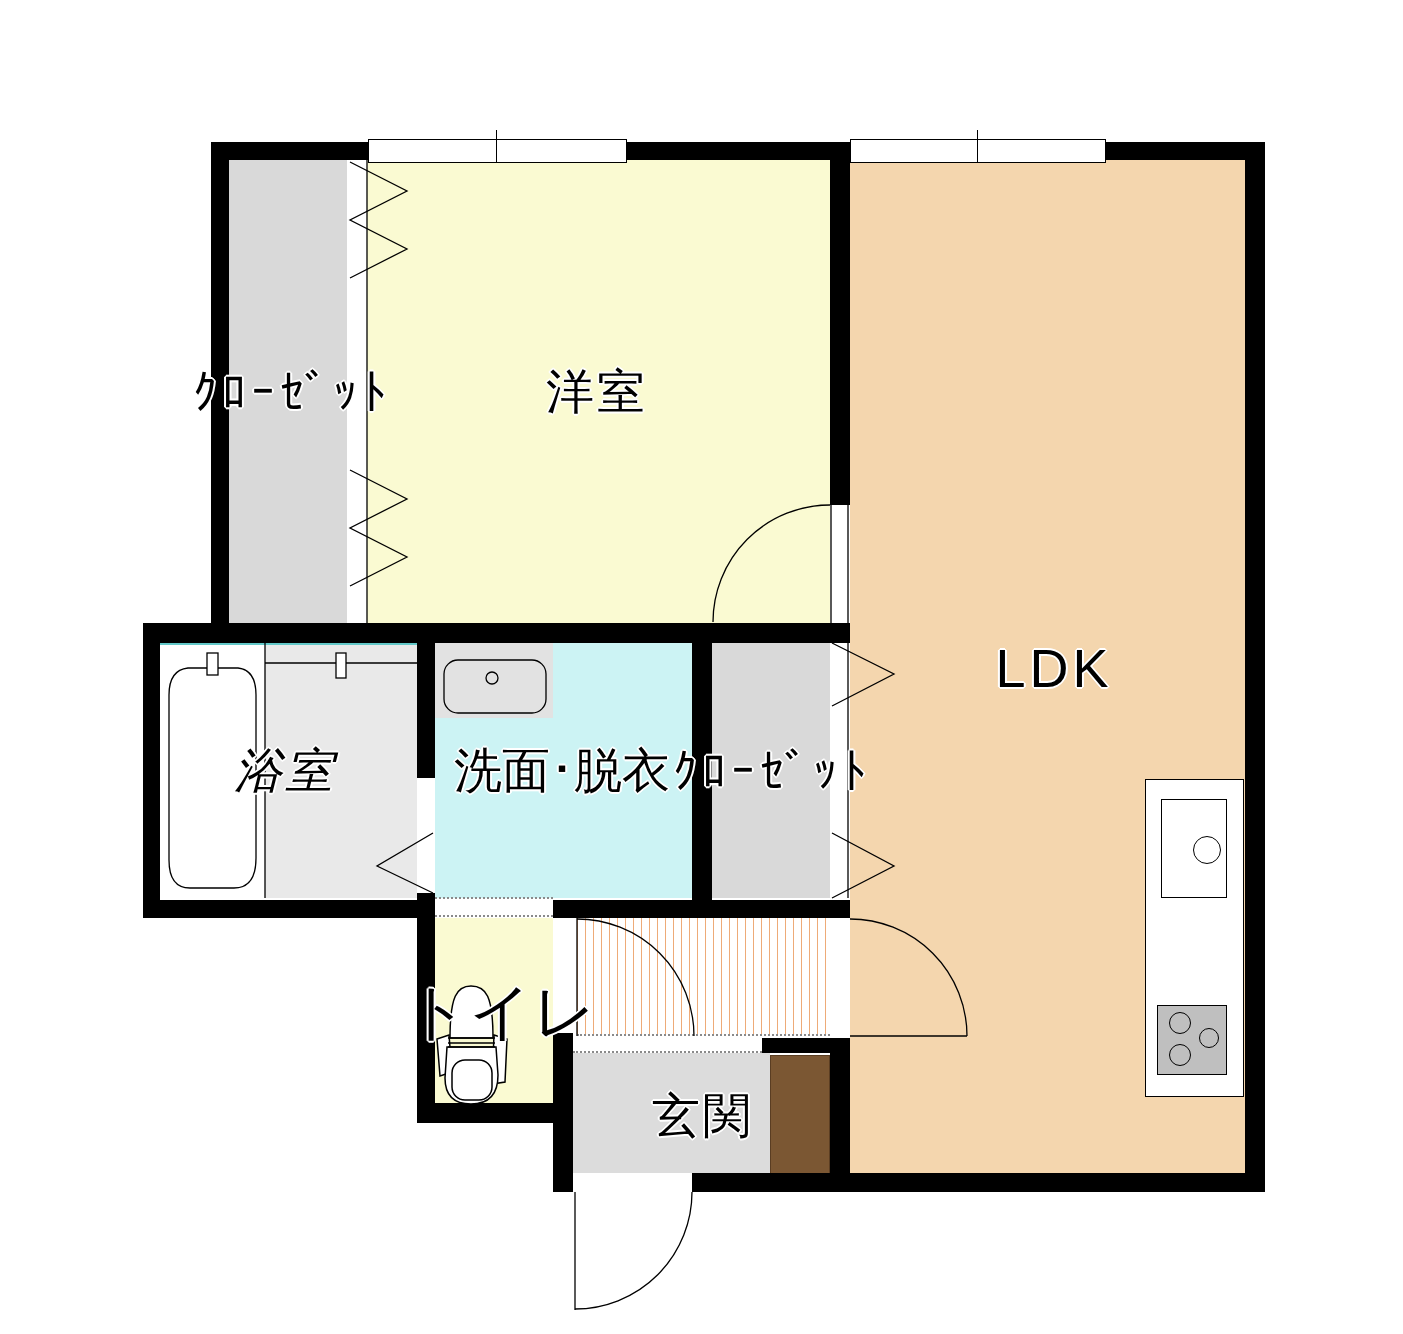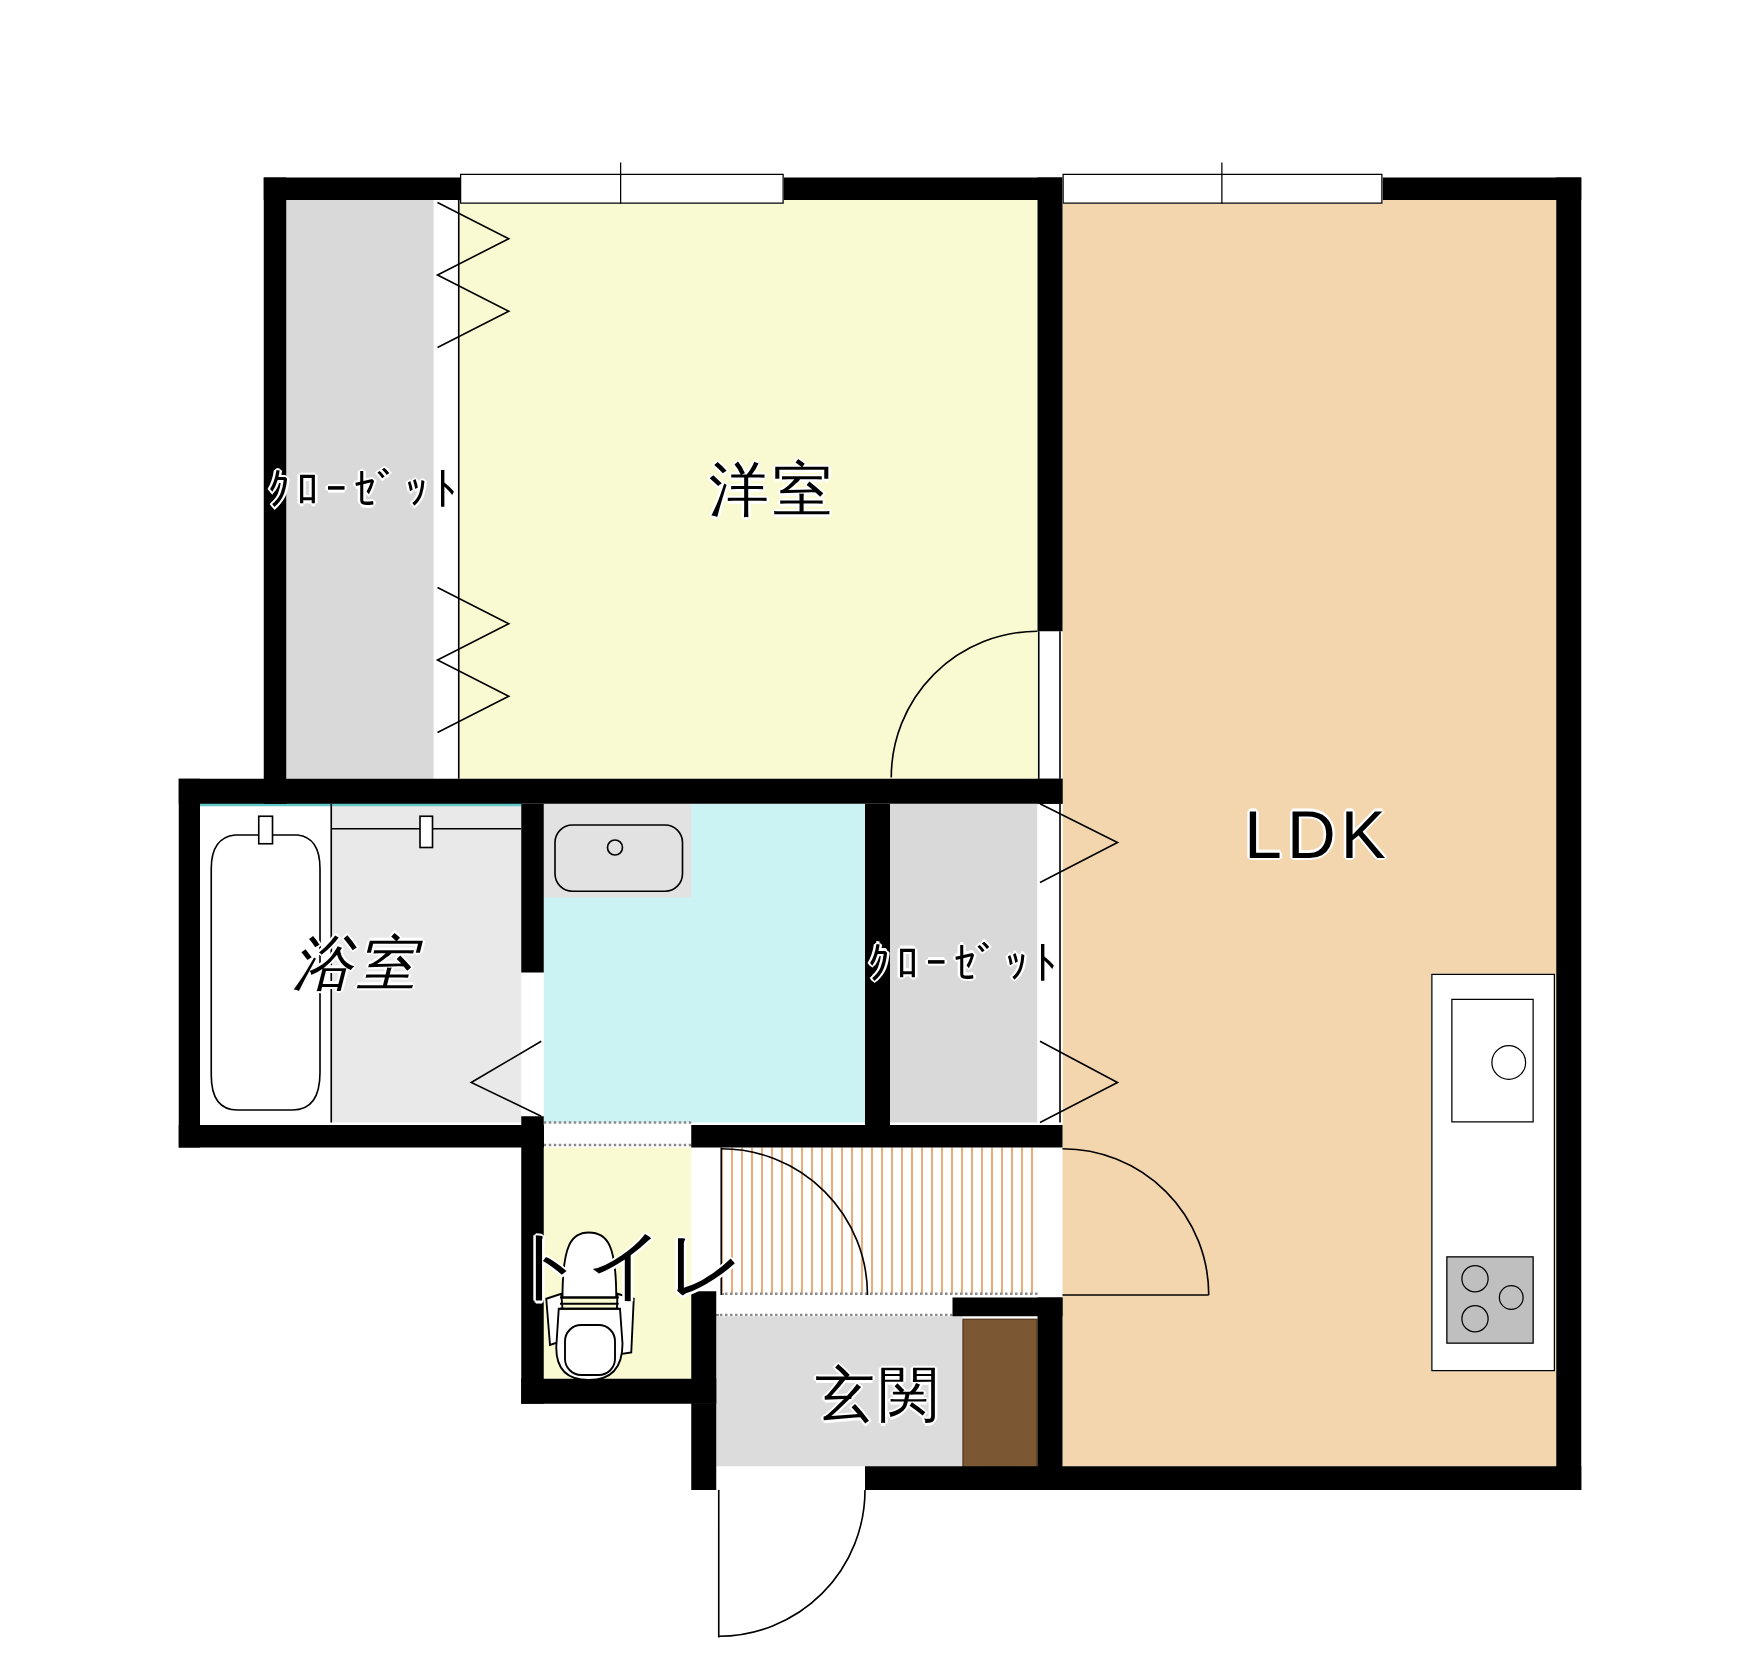--- a/index.html
+++ b/index.html
@@ -10,21 +10,21 @@
   .wall{position:absolute;background:#000;}
   .room{position:absolute;}
   .dotted{position:absolute;border-top:2px dotted #8a8a8a;height:0;}
   .window{position:absolute;background:#fff;border:1px solid #000;}
   .wtick{position:absolute;width:1px;background:#000;}
   .lbl{position:absolute;transform:translate(-50%,-50%);color:#000;white-space:nowrap;
        text-shadow:2px 0 0 #fff,-2px 0 0 #fff,0 2px 0 #fff,0 -2px 0 #fff,
                    1px 1px 0 #fff,-1px -1px 0 #fff,1px -1px 0 #fff,-1px 1px 0 #fff;}
   .lbl-48{font-size:48px;}
   .lbl-46{font-size:62px;}
-  .lbl-kana{font-size:36px;letter-spacing:5px;}
+  .lbl-kana{font-size:48px;letter-spacing:5px;}
   .lbl-ldk{font-size:54px;letter-spacing:4px;}
   .hall-stripes{position:absolute;background:
      repeating-linear-gradient(90deg,#eeab78 0px,#eeab78 1.5px,rgba(0,0,0,0) 1.5px,rgba(0,0,0,0) 8px);}
   .teal-line{position:absolute;background:#62c8c8;}
   svg{position:absolute;left:0;top:0;}
   .circ{position:absolute;border:1px solid #000;border-radius:50%;}
 </style>
 </head>
 <body>
 
@@ -129,20 +129,21 @@
       <path d="M450,1038 C450,996 457,986 471,986 C486,986 493,996 493,1038 Z"></path>
       <path d="M437,1039 L449,1035 L452,1072 L440,1076 Z"></path>
       <path d="M494,1035 L507,1039 L505,1082 L492,1084 Z"></path>
       <path d="M447,1047 H496 L498,1075 Q498,1104 471,1104 Q445,1104 445,1078 Z"></path>
       <path fill="none" d="M448,1038 H495 M448,1043 H495 M448,1047 H495"></path>
       <rect x="452" y="1060" width="40" height="40" rx="13" fill="none"></rect>
     </g>
   </svg>
 
   <div class="lbl lbl-kana" style="left:292px;top:392px;">ｸﾛｰｾﾞｯﾄ</div>
-  <div class="lbl lbl-48" style="left:597px;top:392px;letter-spacing:3px;margin-left:21px;">洋室</div>
+  <div class="lbl lbl-48" style="left:597px;top:392px;letter-spacing:3px;">洋室</div>
   <div class="lbl lbl-ldk" style="left:1054px;top:668px;">LDK</div>
   <div class="lbl lbl-48" style="left:285px;top:771px;letter-spacing:3px;font-style:italic;">浴室</div>
+  <div class="lbl lbl-48" style="left:562px;top:771px;">洗面･脱衣</div>
   <div class="lbl lbl-kana" style="left:772px;top:771px;">ｸﾛｰｾﾞｯﾄ</div>
   <div class="lbl lbl-46" style="left:501px;top:1012px;">トイレ</div>
   <div class="lbl lbl-48" style="left:703px;top:1116px;letter-spacing:3px;font-family:Liberation Serif, serif;">玄関</div>
 
 </div>
 
 </body></html>

